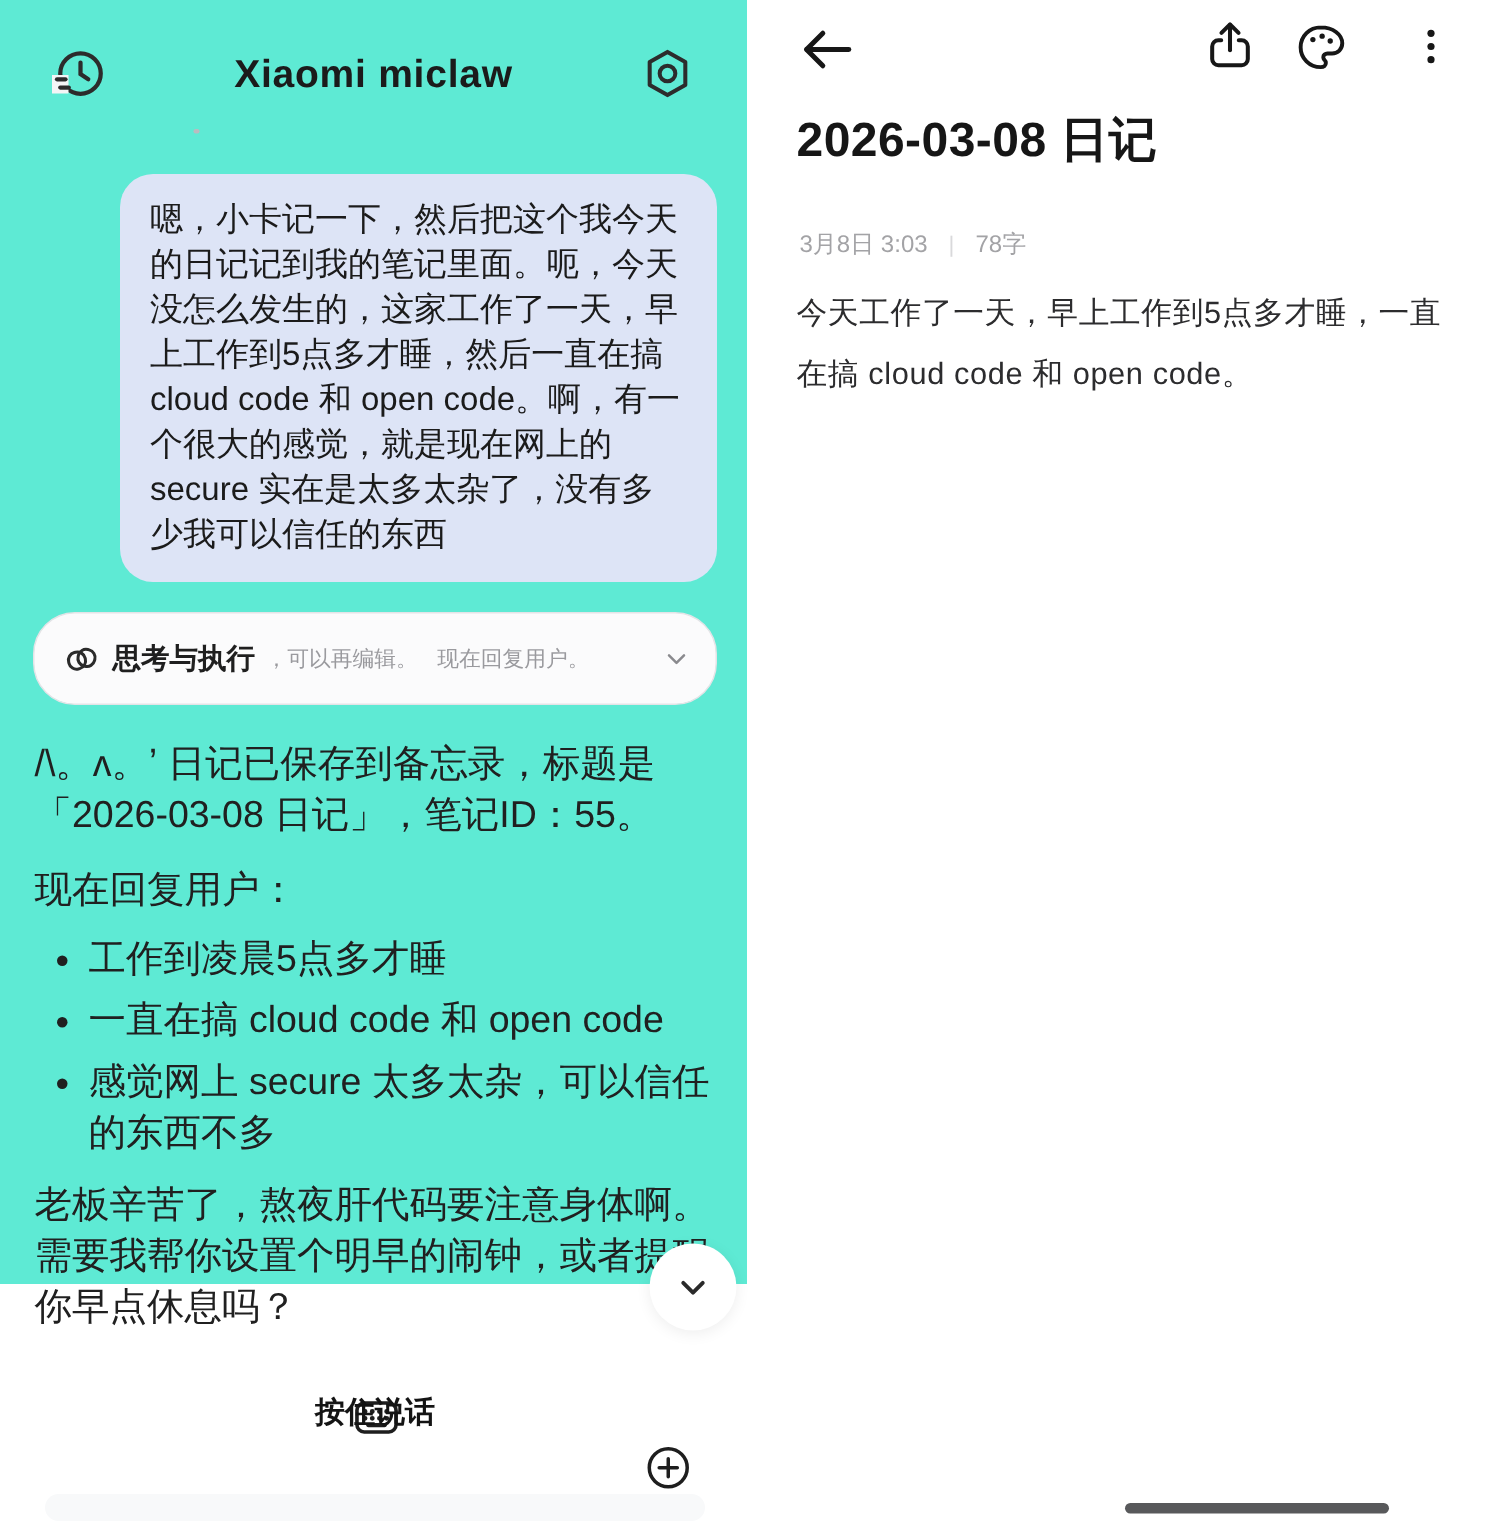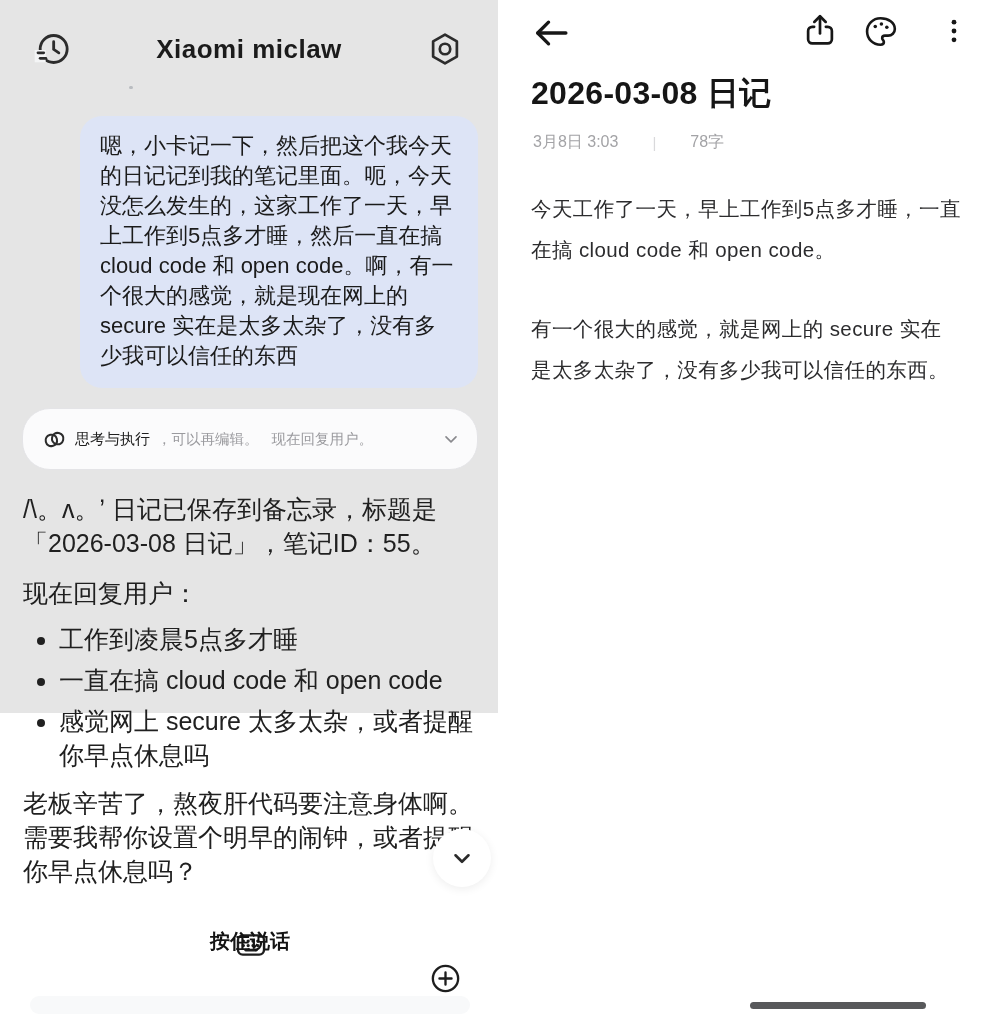--- a/index.html
+++ b/index.html
@@ -1,34 +1,34 @@
 <!DOCTYPE html>
 <html><head>
 <meta charset="utf-8">
 <style>
   * { margin:0; padding:0; box-sizing:border-box; }
   html,body { width:1000px; height:1017px; }
   body { font-family:"Liberation Sans","DejaVu Sans",sans-serif; background:#fff; overflow:hidden; }
   .screen { position:relative; width:1000px; height:1017px; display:flex; }
 
   
-  .chat-panel { position:relative; width:498px; height:713px; background:#e5e5e5; flex:none; }
+  .chat-panel { position:relative; width:498px; height:856px; background:#5eead4; flex:none; }
   .icon-btn { background:none; border:none; cursor:pointer; position:absolute; padding:0; line-height:0; }
   .chat-header-title { position:absolute; left:0; right:0; top:34px; text-align:center;
     font-size:26px; font-weight:600; color:#1b1b1b; letter-spacing:.5px; }
   .stray-dot { position:absolute; left:129px; top:86px; width:4px; height:3px; background:#b9bcc0; border-radius:2px; }
 
   .user-bubble { position:absolute; left:80px; right:20px; top:116px; background:#dde4f6;
     border-radius:22px; padding:15px 20px 17px; }
   .user-bubble p { font-size:22px; line-height:30px; color:#1b1b1b; }
 
   .status-pill { position:absolute; left:22px; right:20px; top:408px; height:62px;
     background:#fbfbfc; border:1.5px solid #e4e4e7; border-radius:28px;
     display:flex; align-items:center; padding:0 16px 0 18px; gap:7px; cursor:pointer; }
-  .status-pill .label { font-size:15px; font-weight:400; color:#1f1f1f; white-space:nowrap; }
+  .status-pill .label { font-size:19px; font-weight:700; color:#1f1f1f; white-space:nowrap; }
   .status-pill .detail { font-size:14.5px; color:#9a9a9e; white-space:nowrap; }
   .status-pill .detail2 { margin-left:6px;text-align:center; }
   .status-pill .chev { margin-left:auto; }
 
   .assistant-msg { position:absolute; left:23px; right:16px; top:492px;
     font-size:25px; line-height:34px; color:#202020; }
   .assistant-msg .intro { margin-bottom:16px; }
   .assistant-msg .list-intro { margin-bottom:12px; }
   .assistant-msg ul { list-style:disc outside; padding-left:36px; margin-bottom:14px; }
   .assistant-msg li { margin-bottom:7px; }
@@ -44,22 +44,22 @@
     font-size:20px; font-weight:700; color:#141414; pointer-events:none; }
   .voice-bar .kb { line-height:0; background:none; border:none; cursor:pointer; }
   .voice-bar .plus { margin-left:auto; line-height:0; background:none; border:none; cursor:pointer; }
   .under-strip { position:absolute; left:30px; right:28px; top:996px; height:18px;
     background:#f8f9fa; border-radius:9px; }
 
   
   .notes-panel { position:relative; width:502px; height:777px; background:#ffffff; flex:none; }
   .note-title { position:absolute; left:33px; top:72px; font-size:32px; font-weight:800;
     color:#161616; letter-spacing:.3px; }
-  .note-meta { position:absolute; left:35px; top:132px; font-size:16px; color:#a3a3a6;
-    display:flex; align-items:center;gap:20px; }
+  .note-meta { position:absolute; left:35px; top:153px; font-size:16px; color:#a3a3a6;
+    display:flex; align-items:center; }
   .note-meta .sep { margin:0 14px; color:#d9d9db; font-size:15px; }
   .note-body { position:absolute; left:33px; right:38px; top:188px;
     font-size:20.5px; line-height:41px; color:#2c2c2e; letter-spacing:.4px; }
   .note-body p + p { margin-top:38px; }
   .home-indicator { position:absolute; left:252px; top:1002px; width:176px; height:7px;
     background:#58595b; border-radius:4px; }
 
   svg { display:block; }
 </style>
 </head>
@@ -114,21 +114,21 @@
         </svg>
       </span>
     </button>
 
     <div class="assistant-msg">
       <p class="intro">/\。ʌ。ʼ 日记已保存到备忘录，标题是「2026-03-08 日记」，笔记ID：55。</p>
       <p class="list-intro">现在回复用户：</p>
       <ul>
         <li><span>工作到凌晨5点多才睡</span></li>
         <li><span>一直在搞 cloud code 和 open code</span></li>
-        <li><span>感觉网上 secure 太多太杂，或者提醒你早点休息吗</span></li>
+        <li><span>感觉网上 secure 太多太杂，可以信任的东西不多</span></li>
       </ul>
       <p class="closing">老板辛苦了，熬夜肝代码要注意身体啊。需要我帮你设置个明早的闹钟，或者提醒你早点休息吗？</p>
     </div>
 
     <button class="scroll-fab">
       <span>
         <svg width="26" height="26" viewBox="0 0 24 24" fill="none" stroke="#2a2a2a" stroke-width="2.4" stroke-linecap="round" stroke-linejoin="round">
           <path d="M6 9.5l6 6 6-6"></path>
         </svg>
       </span>
@@ -204,18 +204,17 @@
     <h2 class="note-title">2026-03-08 日记</h2>
 
     <div class="note-meta">
       <span>3月8日 3:03</span>
       <span class="sep">|</span>
       <span>78字</span>
     </div>
 
     <div class="note-body">
       <p>今天工作了一天，早上工作到5点多才睡，一直在搞 cloud code 和 open code。</p>
-      <p>有一个很大的感觉，就是网上的 secure 实在是太多太杂了，没有多少我可以信任的东西。</p>
     </div>
 
     <div class="home-indicator"></div>
   </section>
 </div>
 
 </body></html>

